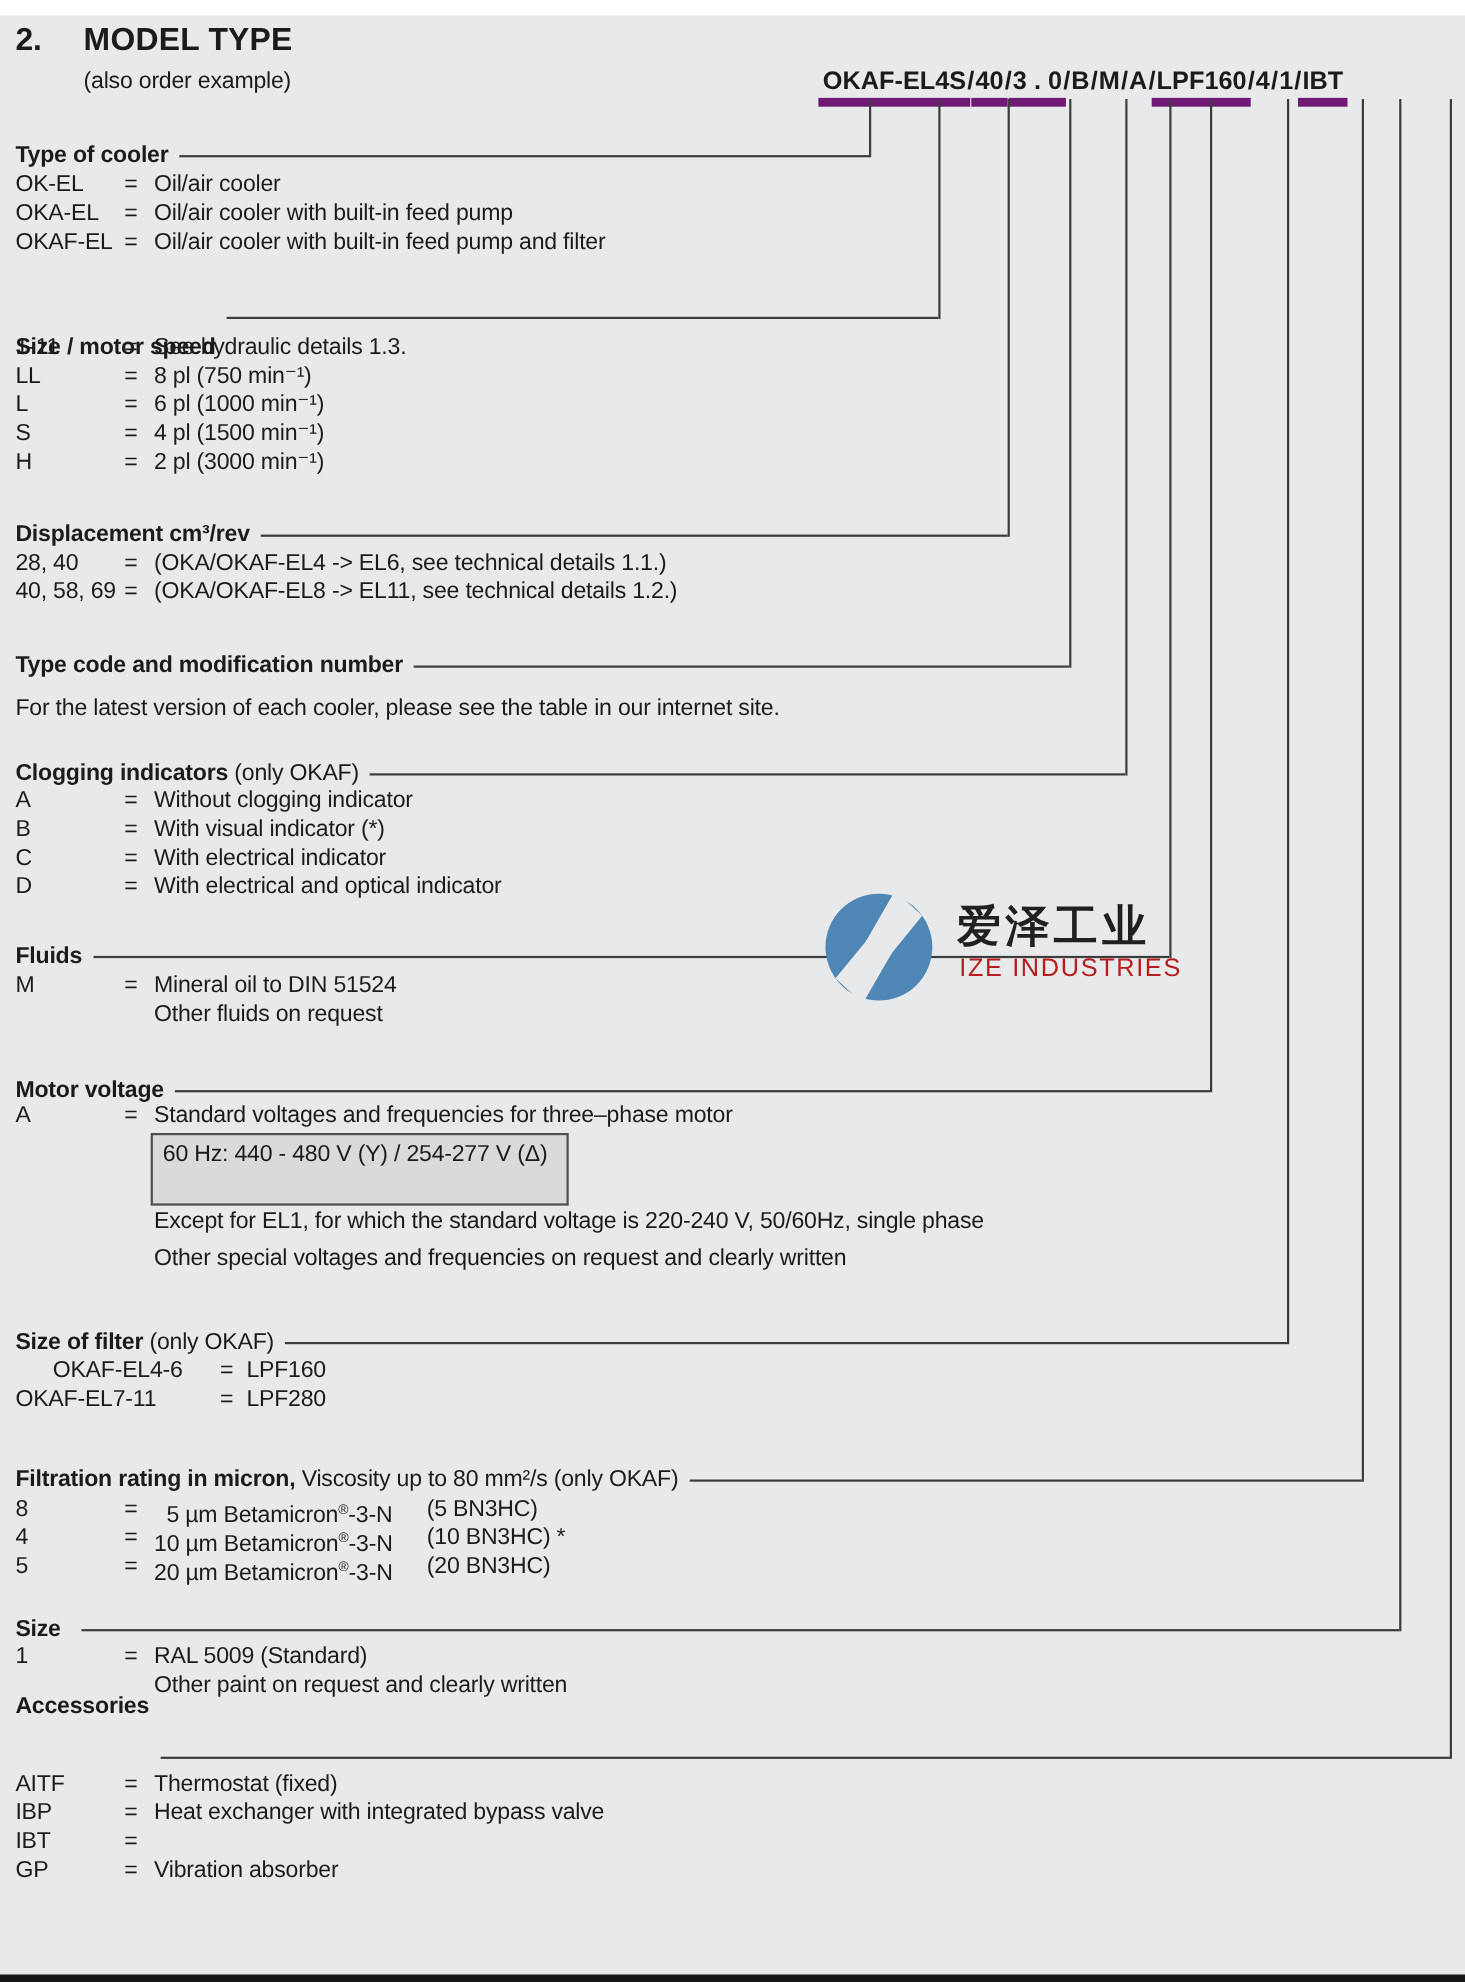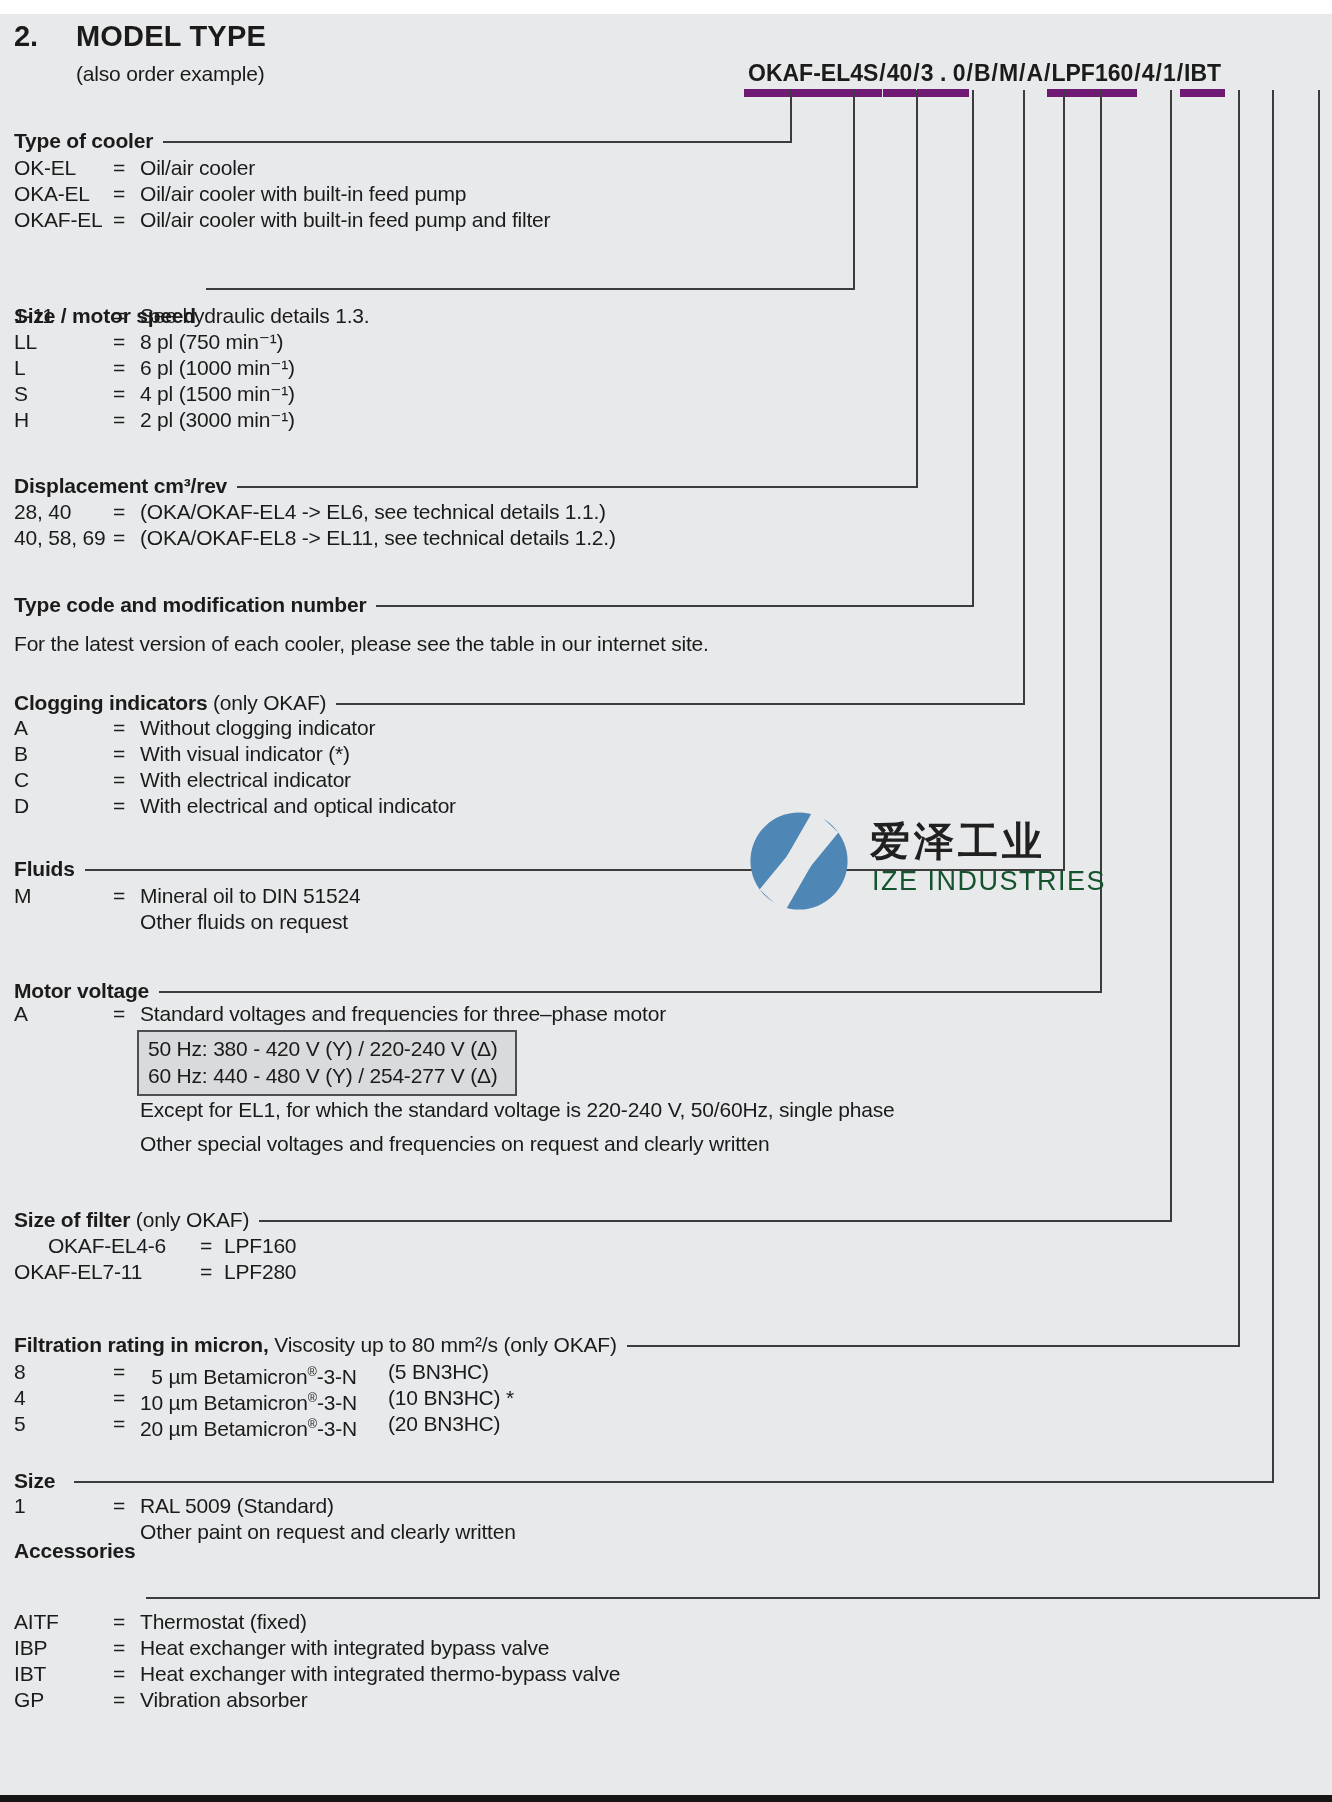--- a/index.html
+++ b/index.html
@@ -48,21 +48,21 @@
 
   sup.reg{font-size:60%;vertical-align:super;letter-spacing:0;}
 
   #logo{position:absolute;left:744px;top:806px;width:110px;height:110px;z-index:3;}
   #logo-cn{
     position:absolute;left:870px;top:814px;z-index:3;
     font-size:40px;font-weight:bold;letter-spacing:4px;color:#202020;
   }
   #logo-en{
     position:absolute;left:872px;top:866px;z-index:3;
-    font-size:27px;color:#14532d;letter-spacing:1.5px;font-weight:normal;
+    font-size:23px;color:#b91c1c;letter-spacing:1.5px;font-weight:normal;
   }
 </style>
 </head>
 <body>
 
 <div class="top-band"></div>
 <div class="page"></div>
 <div class="abs" id="sec-num">2.</div>
 <div class="abs" id="title">MODEL TYPE</div>
 <div class="abs" id="subtitle">(also order example)</div>
@@ -180,21 +180,20 @@
       <span class="req" style="width: 27px;"></span>
       <span class="rd">Other fluids on request</span>
     </div>
     <div class="sec-heading" style="top: 980px;"><span class="hb">Motor voltage</span></div>
     <div class="row" style="top: 1002px;">
       <span class="rc" style="width: 99px;">A</span>
       <span class="req" style="width: 27px;">=</span>
       <span class="rd">Standard voltages and frequencies for three–phase motor</span>
     </div>
     <div class="vbox" style="left: 137px; top: 1030px; width: 380px; height: 66px;">
-      <div>50 Hz: 380 - 420 V (Y) / 220-240 V (Δ)</div>
       <div>60 Hz: 440 - 480 V (Y) / 254-277 V (Δ)</div>
     </div>
     <div class="note-line" style="top: 1098px;">Except for EL1, for which the standard voltage is 220-240 V, 50/60Hz, single phase</div>
     <div class="note-line" style="top: 1132px;">Other special voltages and frequencies on request and clearly written</div>
     <div class="sec-heading" style="top: 1209px;"><span class="hb">Size of filter</span><span class="hn"> (only OKAF)</span></div>
     <div class="row" style="top: 1234px;">
       <span class="rc" style="width: 186px; text-align: center;">OKAF-EL4-6</span>
       <span class="req" style="width: 24px;">=</span>
       <span class="rd">LPF160</span>
     </div>
@@ -240,21 +239,20 @@
       <span class="rd">Thermostat (fixed)</span>
     </div>
     <div class="row" style="top: 1636px;">
       <span class="rc" style="width: 99px;">IBP</span>
       <span class="req" style="width: 27px;">=</span>
       <span class="rd">Heat exchanger with integrated bypass valve</span>
     </div>
     <div class="row" style="top: 1662px;">
       <span class="rc" style="width: 99px;">IBT</span>
       <span class="req" style="width: 27px;">=</span>
-      <span class="rd">Heat exchanger with integrated thermo-bypass valve</span>
     </div>
     <div class="row" style="top: 1688px;">
       <span class="rc" style="width: 99px;">GP</span>
       <span class="req" style="width: 27px;">=</span>
       <span class="rd">Vibration absorber</span>
     </div>
   </div>
 
 <svg id="logo" viewBox="0 0 120 120">
   <circle cx="60" cy="60" r="53" fill="#4e86b5"></circle>

